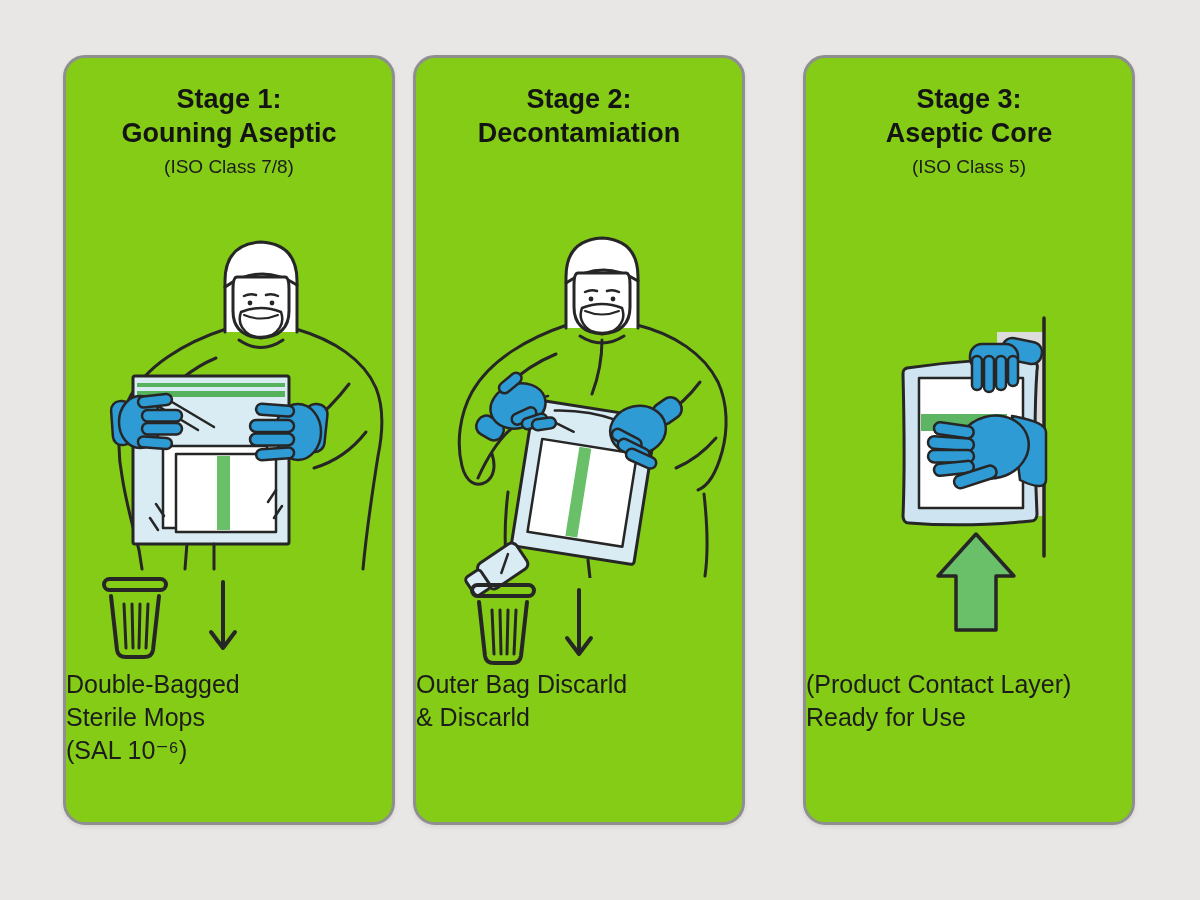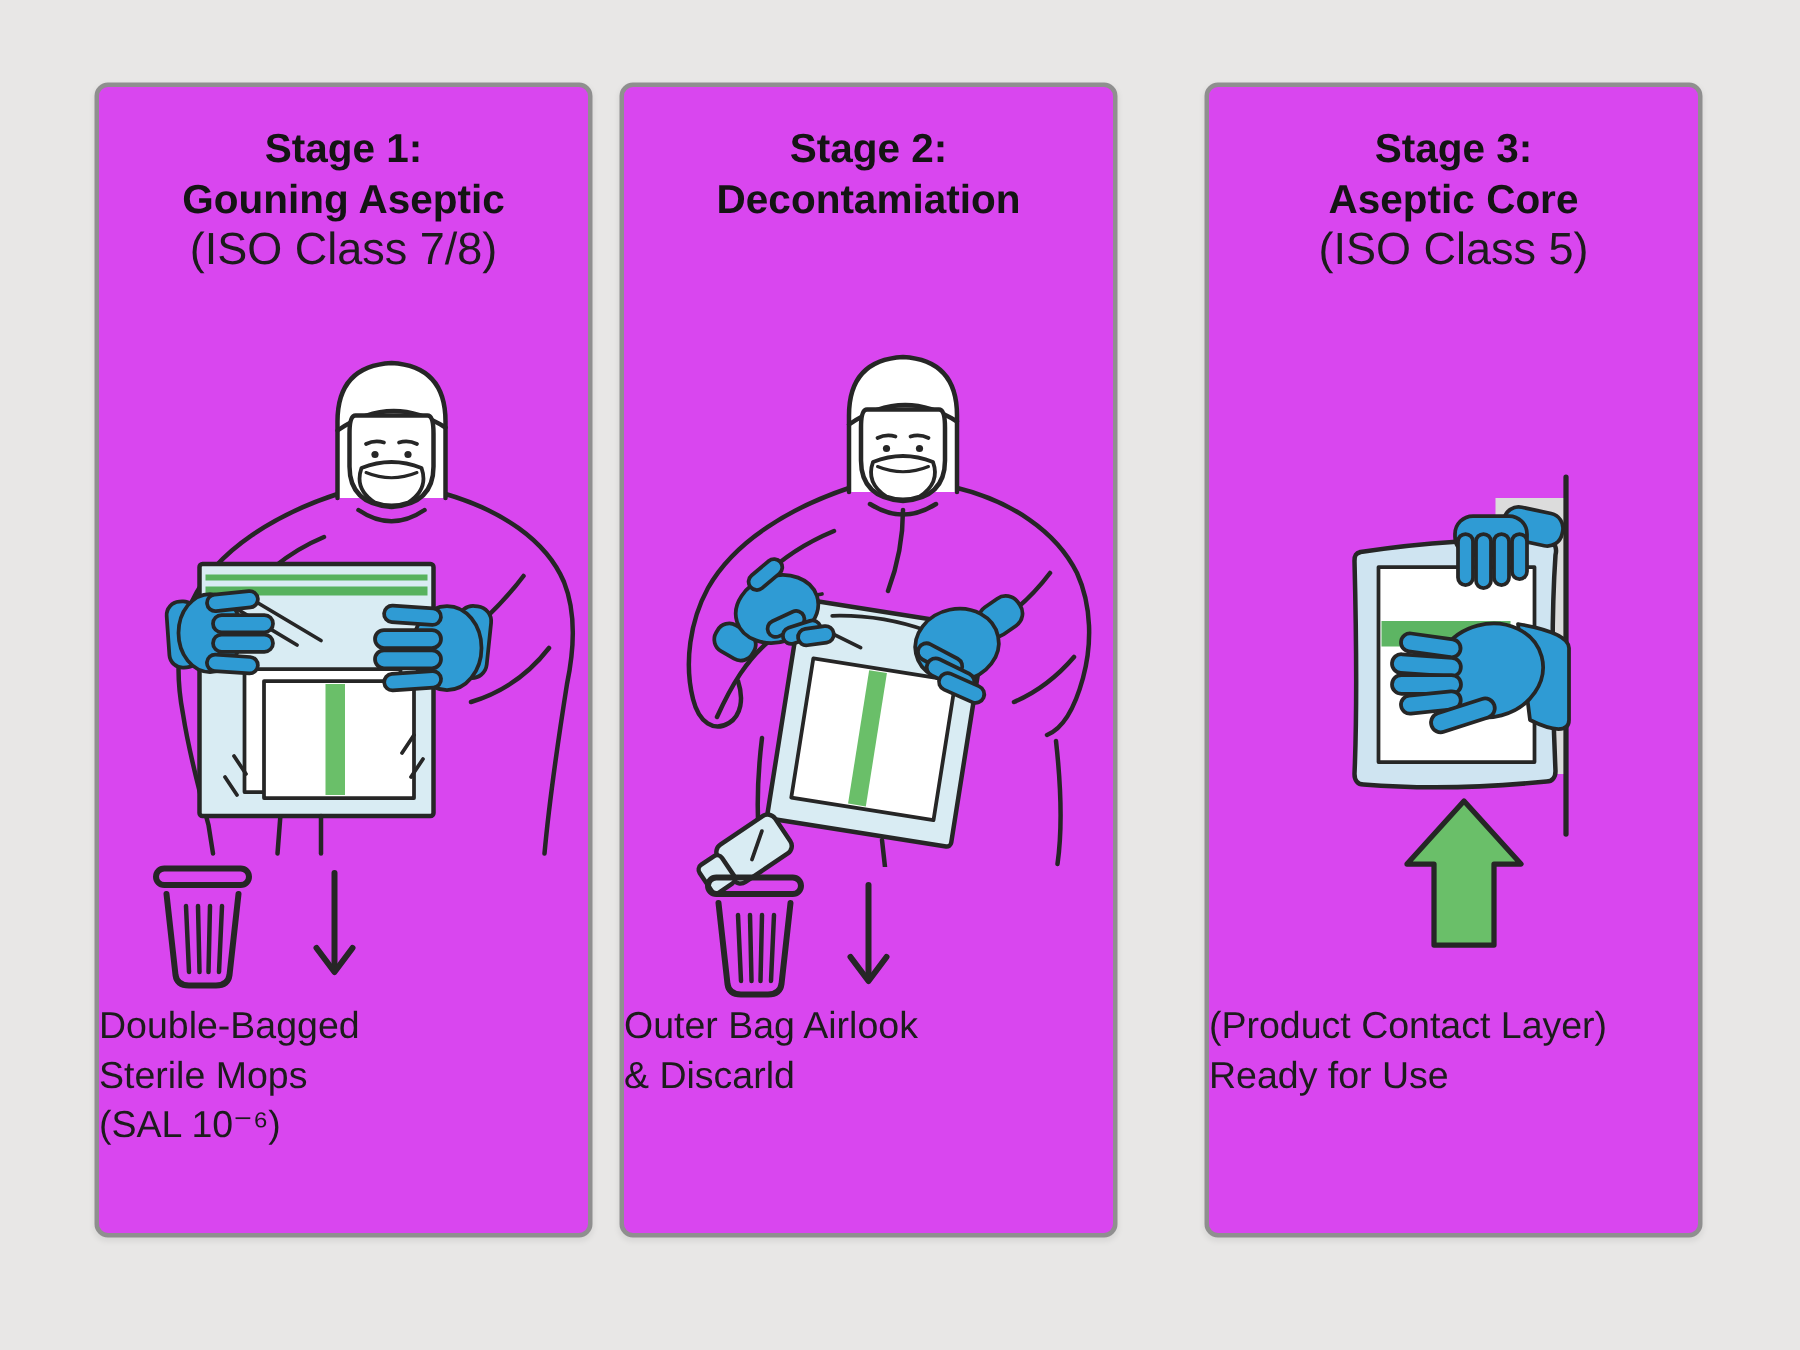--- a/index.html
+++ b/index.html
@@ -4,29 +4,29 @@
 <style>
   html,body{margin:0;padding:0;}
   body{
     width:1200px;height:900px;position:relative;overflow:hidden;
     background:#e8e7e6;
     font-family:"Liberation Sans","DejaVu Sans",sans-serif;
     color:#1b1b1b;
   }
   .panel{
     position:absolute;top:55px;width:332px;height:770px;
-    background:#d946ef;border:3px solid #8f8f8f;border-radius:9px;
+    background:#84cc16;border:3px solid #8f8f8f;border-radius:22px;
     box-sizing:border-box;box-shadow:0 2px 4px rgba(0,0,0,0.08);
   }
   .panel-1{left:63px;}
   .panel-2{left:413px;}
   .panel-3{left:803px;}
   .title-block{position:absolute;top:24px;left:0;right:0;text-align:center;}
   .title-line{font-size:27px;line-height:34px;font-weight:bold;color:#141414;}
-  .subtitle-line{font-size:30px;line-height:33px;font-weight:400;color:#1c1c1c;}
+  .subtitle-line{font-size:19px;line-height:33px;font-weight:400;color:#1c1c1c;}
   .caption-block{position:absolute;top:610px;left:0;right:0;text-align:left;}
   .caption-line{font-size:25px;line-height:33px;color:#1c1c1c;}
   .abs{position:absolute;}
   svg{display:block;}
 </style>
 </head>
 <body>
 
 <div class="panel panel-1">
   <div class="title-block">
@@ -198,21 +198,21 @@
   </svg>
 
   <svg class="abs" style="left:146px;top:528px;" width="34" height="78" viewBox="0 0 34 78">
     <g stroke="#262626" fill="none" stroke-width="4" stroke-linecap="round" stroke-linejoin="round">
       <path d="M17,4 L17,64"></path>
       <path d="M5,52 L17,68 L29,52"></path>
     </g>
   </svg>
 
   <div class="caption-block">
-    <div class="caption-line">Outer Bag Airlook</div>
+    <div class="caption-line">Outer Bag Discarld</div>
     <div class="caption-line">&amp; Discarld</div>
     <div class="caption-line"></div>
   </div>
 </div>
 
 <div class="panel panel-3">
   <div class="title-block">
     <div class="title-line">Stage 3:</div>
     <div class="title-line">Aseptic Core</div>
     <div class="subtitle-line">(ISO Class 5)</div>

